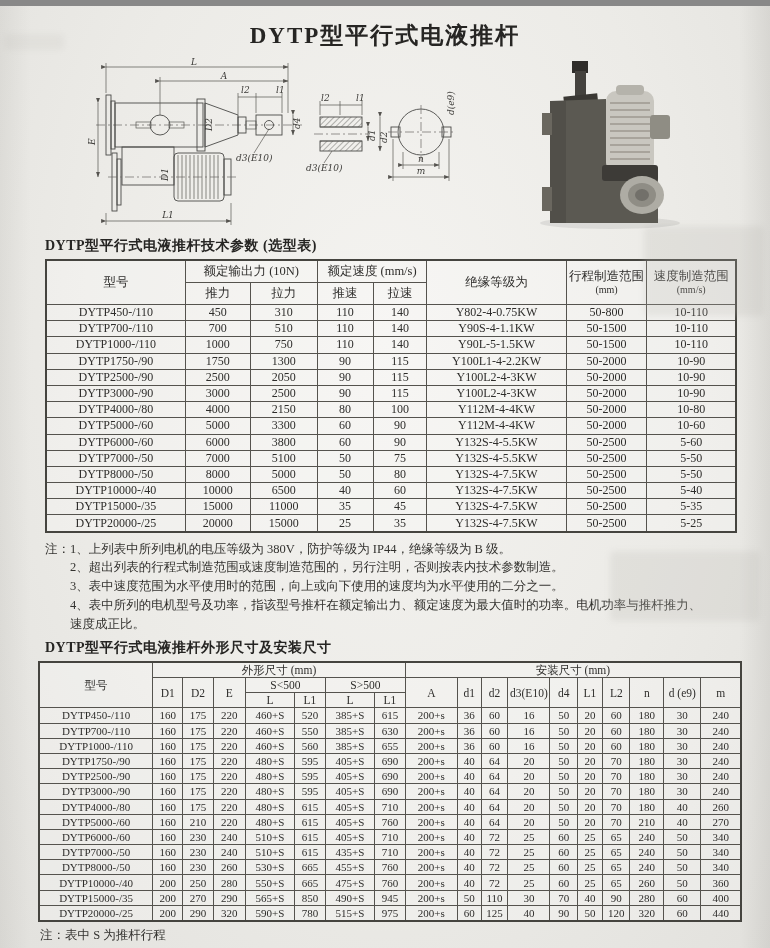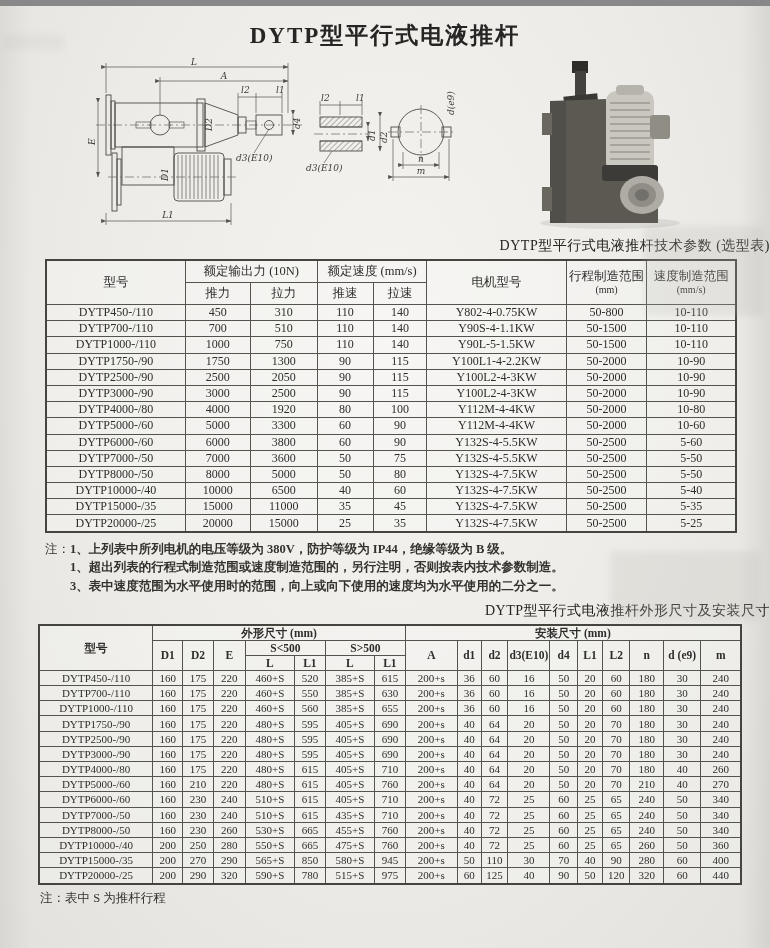--- a/index.html
+++ b/index.html
@@ -23,33 +23,33 @@
   }
   .figures{position:relative;height:176px;margin-top:4px;}
   .drawing{position:absolute;left:88px;top:2px;}
   .photo{position:absolute;left:520px;top:0px;}
   .dline{stroke:#4a4947;stroke-width:0.9;fill:none;}
   .thin{stroke:#5a5955;stroke-width:0.7;fill:none;}
   .cl{stroke:#6a6965;stroke-width:0.7;stroke-dasharray:9 3 2 3;fill:none;}
   .dim{stroke:#55534f;stroke-width:0.7;fill:none;}
   .dtxt{font-family:"DejaVu Serif","Liberation Serif",serif;font-style:italic;font-size:9px;fill:#3c3b38;}
 
-  .sec-title{margin:6px 0 4px 45px;font-size:14px;font-weight:normal;color:#262523;letter-spacing:0.5px;text-align:right;}
+  .sec-title{margin:6px 0 4px 45px;font-size:14px;font-weight:bold;color:#262523;letter-spacing:0.5px;}
   table{border-collapse:collapse;table-layout:fixed;background:rgba(255,255,255,0.25);}
   .t1{margin:0 0 0 45px;width:692px;border:2px solid #45443f;}
   .t2{margin:0 0 0 38px;width:704px;border:2px solid #45443f;}
   th,td{border:1px solid #55534e;text-align:center;padding:0;overflow:hidden;white-space:nowrap;}
   .t1 th{font-size:12.5px;font-weight:normal;height:21px;line-height:1.1;}
   .t1 td{font-size:12px;height:15.2px;}
-  .t2 th{font-size:11.5px;font-weight:bold;height:14px;line-height:1.05;}
+  .t2 th{font-size:11.5px;font-weight:normal;height:14px;line-height:1.05;}
   .t2 td{font-size:11px;height:14.2px;}
   .unit{font-size:10px;}
   .notes{display:flex;margin:7px 0 0 45px;font-size:12.5px;line-height:1.5;width:660px;color:#33322f;}
   .notes-prefix{flex:0 0 auto;}
-  .notes-items{flex:1;font-weight:bold;}
+  .notes-items{flex:1;}
   .notes-items div{padding-left:0;}
   .footer-note{margin:5px 0 0 40px;font-size:12.5px;color:#33322f;}
 </style>
 </head>
 <body>
 
 <div class="page">
   <div class="artifact a1"></div>
   <div class="artifact a2"></div>
   <div class="artifact a3"></div>
@@ -213,21 +213,21 @@
         <col style="width:7.8%">
         <col style="width:20.2%">
       <col style="width:11.7%">
         <col style="width:12.9%">
     </colgroup>
     <thead>
       <tr>
         <th rowspan="2">型号</th>
         <th colspan="2">额定输出力 (10N)</th>
         <th colspan="2">额定速度 (mm/s)</th>
-        <th rowspan="2">电机型号</th>
+        <th rowspan="2">绝缘等级为</th>
         <th rowspan="2">
           <div>行程制造范围</div>
           <div class="unit">(mm)</div>
         </th>
         <th rowspan="2">
           <div>速度制造范围</div>
           <div class="unit">(mm/s)</div>
         </th>
       </tr>
       <tr>
@@ -294,21 +294,21 @@
           <td>2500</td>
           <td>90</td>
           <td>115</td>
           <td>Y100L2-4-3KW</td>
           <td>50-2000</td>
           <td>10-90</td>
         </tr>
         <tr>
           <td>DYTP4000-/80</td>
           <td>4000</td>
-          <td>1920</td>
+          <td>2150</td>
           <td>80</td>
           <td>100</td>
           <td>Y112M-4-4KW</td>
           <td>50-2000</td>
           <td>10-80</td>
         </tr>
         <tr>
           <td>DYTP5000-/60</td>
           <td>5000</td>
           <td>3300</td>
@@ -324,21 +324,21 @@
           <td>3800</td>
           <td>60</td>
           <td>90</td>
           <td>Y132S-4-5.5KW</td>
           <td>50-2500</td>
           <td>5-60</td>
         </tr>
         <tr>
           <td>DYTP7000-/50</td>
           <td>7000</td>
-          <td>3600</td>
+          <td>5100</td>
           <td>50</td>
           <td>75</td>
           <td>Y132S-4-5.5KW</td>
           <td>50-2500</td>
           <td>5-50</td>
         </tr>
         <tr>
           <td>DYTP8000-/50</td>
           <td>8000</td>
           <td>5000</td>
@@ -378,22 +378,23 @@
           <td>50-2500</td>
           <td>5-25</td>
         </tr>
       </tbody>
   </table>
 
   <div class="notes">
     <span class="notes-prefix">注：</span>
     <div class="notes-items">
         <div>1、上列表中所列电机的电压等级为 380V，防护等级为 IP44，绝缘等级为 B 级。</div>
-        <div>1、超出列表的行程式制造范围或速度制造范围的，另行注明，否则按表内技术参数制造。</div>
+        <div>2、超出列表的行程式制造范围或速度制造范围的，另行注明，否则按表内技术参数制造。</div>
         <div>3、表中速度范围为水平使用时的范围，向上或向下使用的速度均为水平使用的二分之一。</div>
+        <div>4、表中所列的电机型号及功率，指该型号推杆在额定输出力、额定速度为最大值时的功率。电机功率与推杆推力、速度成正比。</div>
       </div>
   </div>
 
   <div class="sec-title">DYTP型平行式电液推杆外形尺寸及安装尺寸</div>
 
   <table class="t2">
     <colgroup>
       <col style="width:16.2%">
         <col style="width:4.3%">
         <col style="width:4.3%">
@@ -684,21 +685,21 @@
           <td>50</td>
           <td>360</td>
         </tr>
         <tr>
           <td>DYTP15000-/35</td>
           <td>200</td>
           <td>270</td>
           <td>290</td>
           <td>565+S</td>
           <td>850</td>
-          <td>580+S</td>
+          <td>490+S</td>
           <td>945</td>
           <td>200+s</td>
           <td>50</td>
           <td>110</td>
           <td>30</td>
           <td>70</td>
           <td>40</td>
           <td>90</td>
           <td>280</td>
           <td>60</td>

